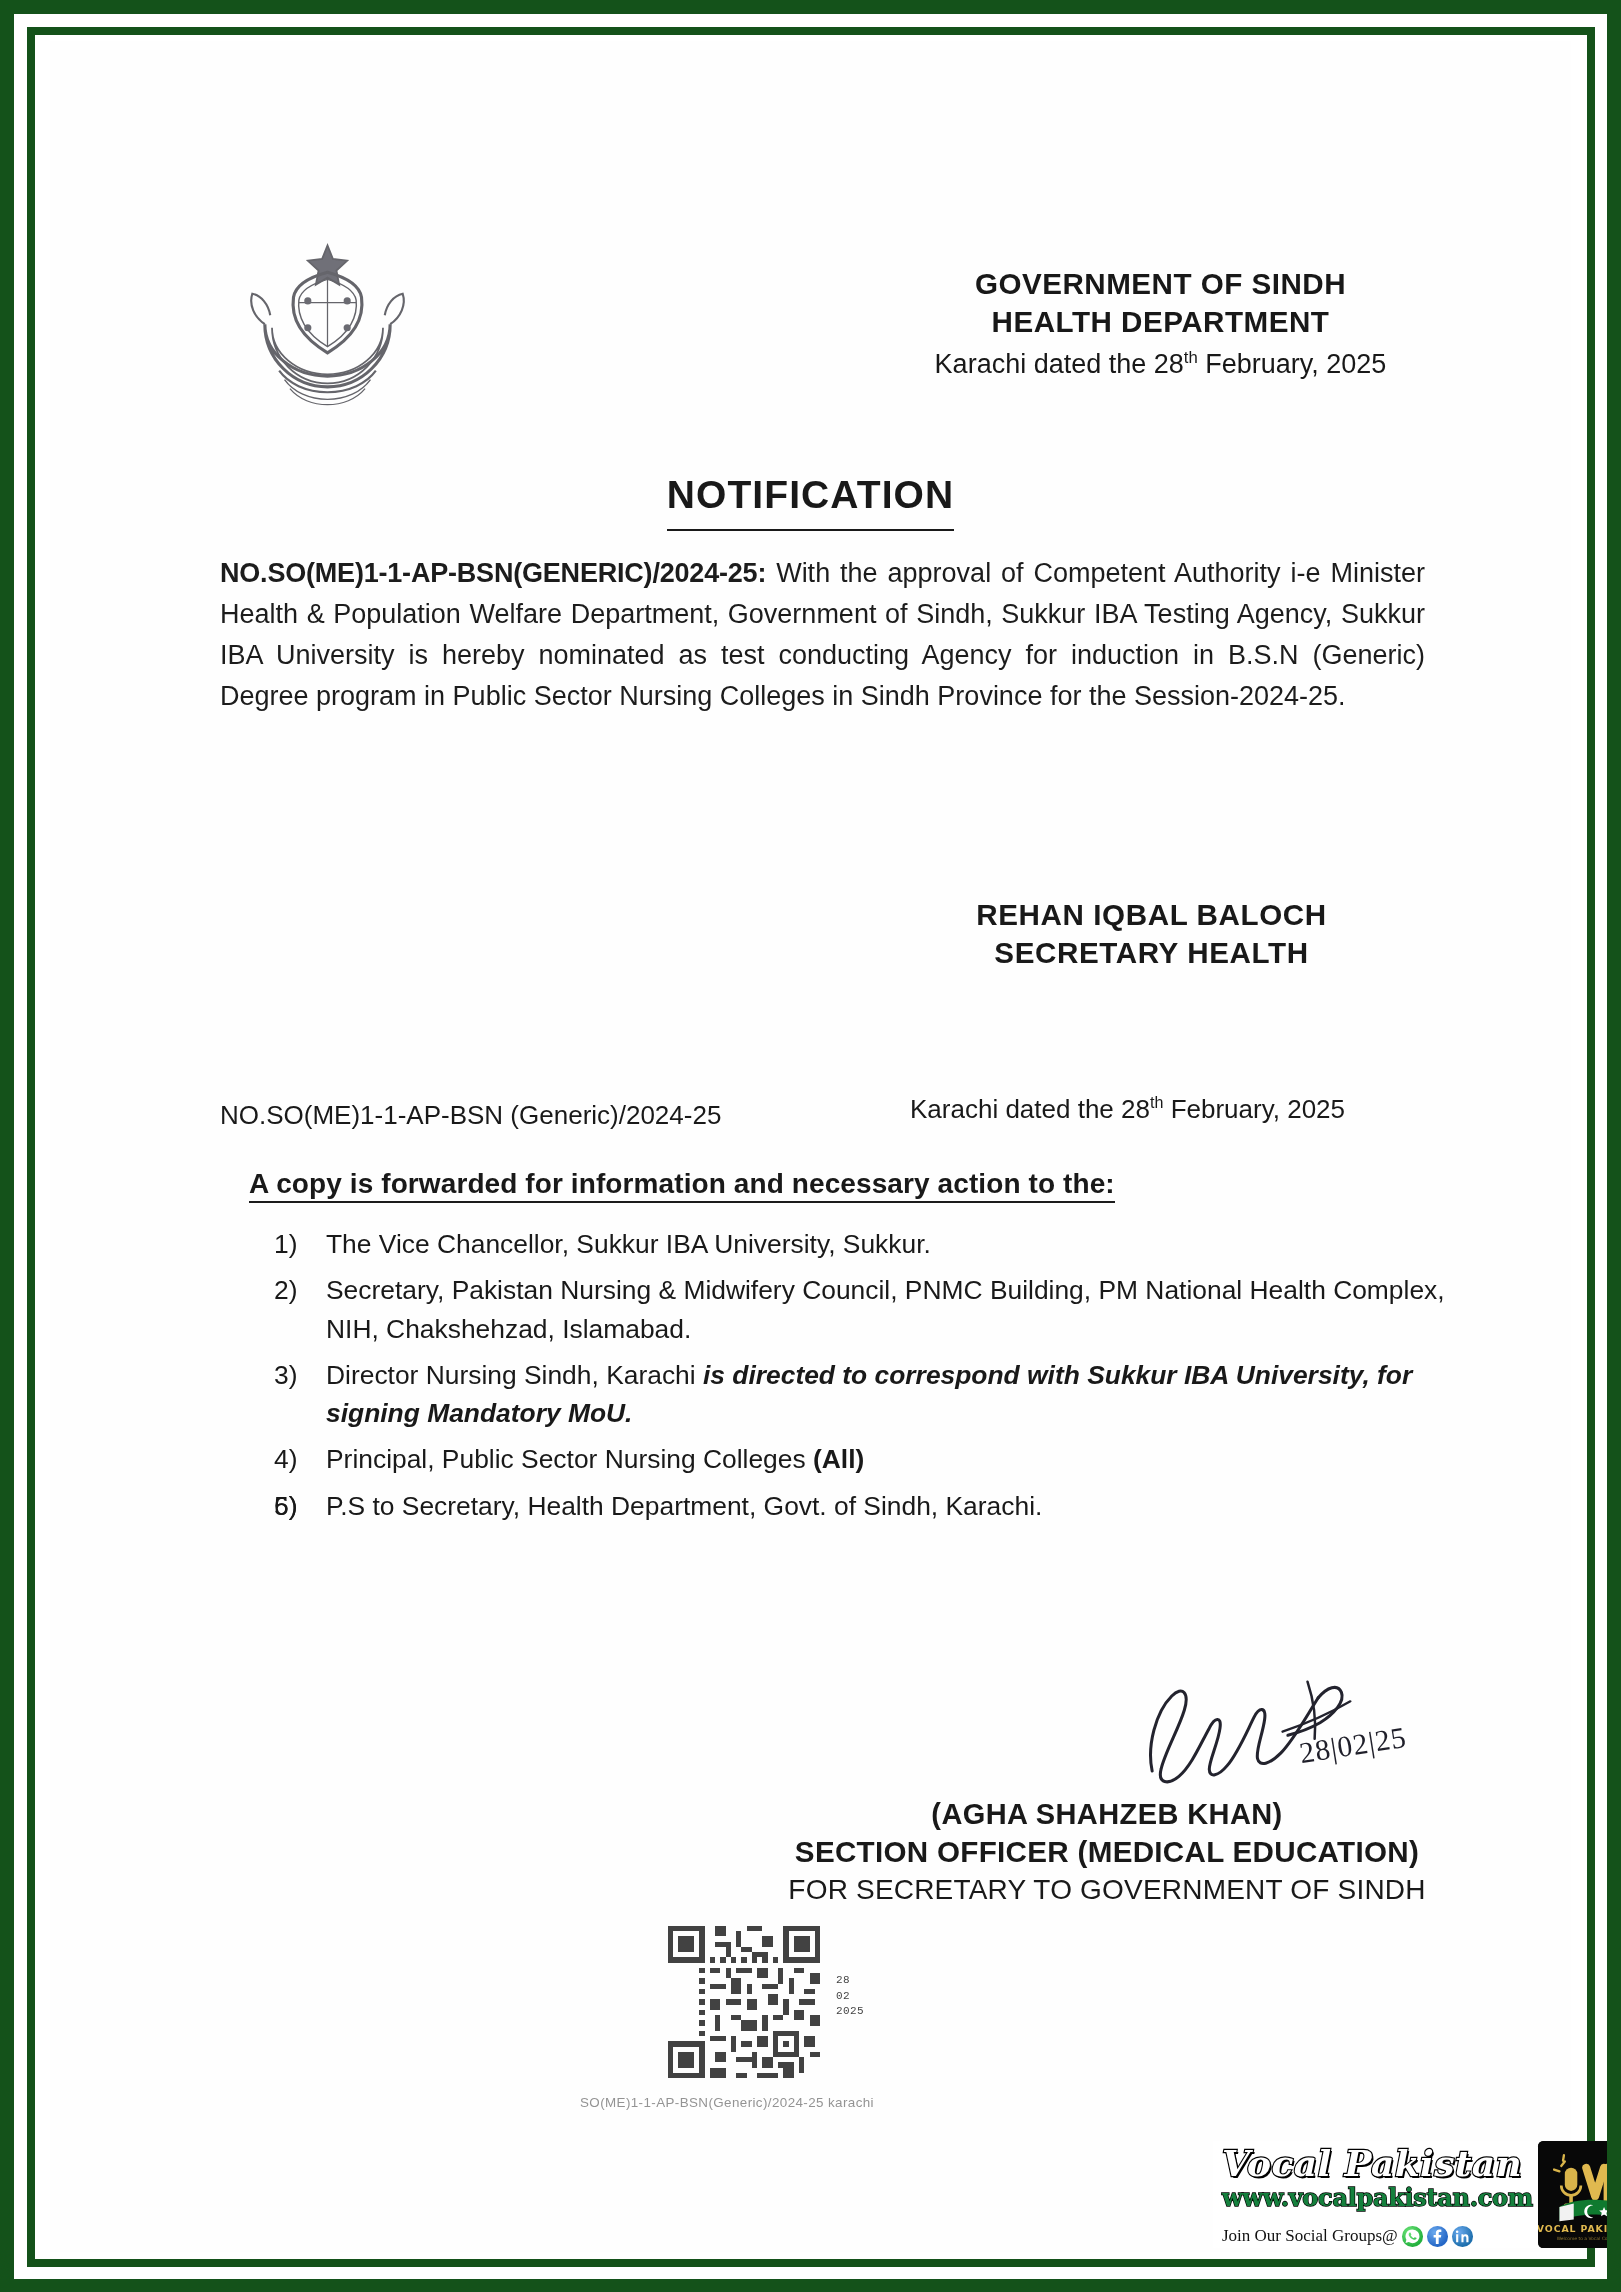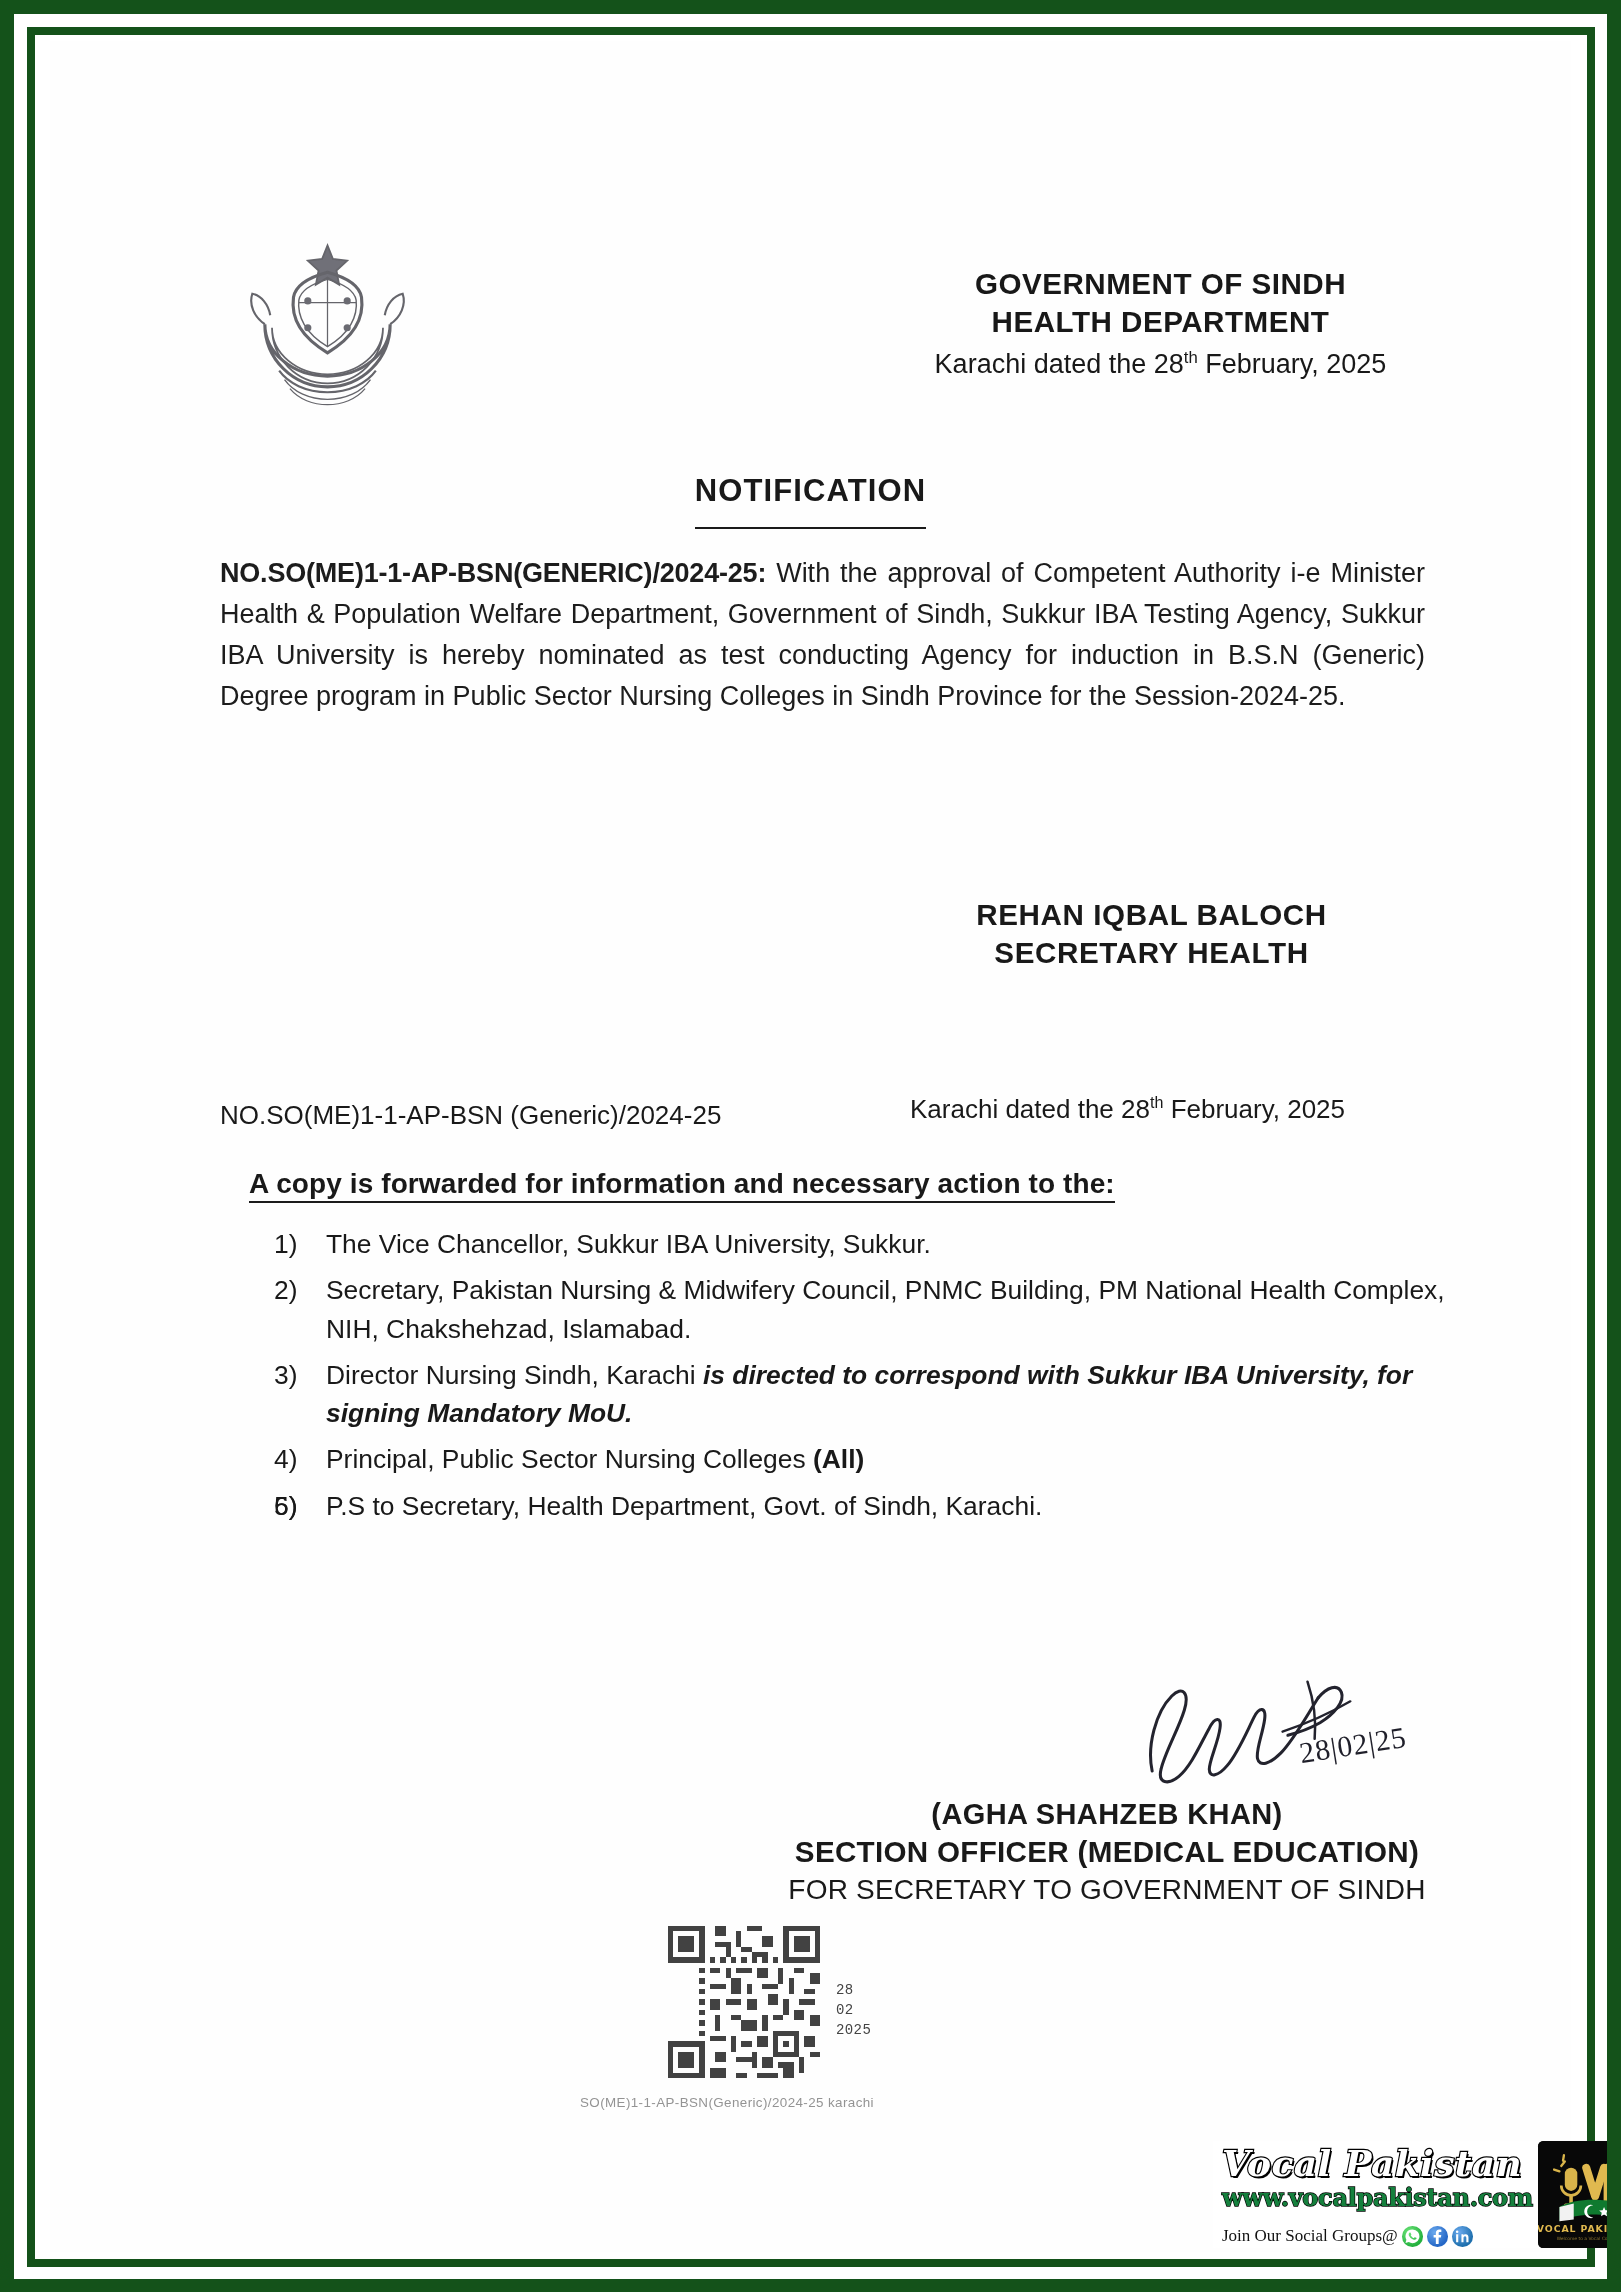--- a/index.html
+++ b/index.html
@@ -75,25 +75,25 @@
   sup { font-size: .62em; vertical-align: super; }
 
   
   .notif {
     position: absolute;
     left: 0; right: 0;
     top: 432px;
     text-align: center;
   }
   .notif span {
-    font-size: 31px;
+    font-size: 39px;
     font-weight: 700;
     letter-spacing: 1.1px;
     border-bottom: 2.7px solid #1a1a1a;
-    padding-bottom: 19px;
+    padding-bottom: 13px;
   }
 
   
   .body-para {
     position: absolute;
     left: 170px;
     top: 512px;
     width: 1205px;
     font-size: 27px;
     line-height: 1.52;
@@ -201,25 +201,24 @@
   .sig-bottom .forsec{ font-size: 28px; font-weight: 400; letter-spacing: 0.2px; margin-top: 1.8px; }
 
   
   .qr-wrap { position: absolute; left: 618px; top: 1885px; }
   .qr { width: 152px; height: 152px; display: block; opacity: .82; }
   .qr-date {
     position: absolute;
     left: 168px;
     top: 47px;
     font-family: "Liberation Mono", monospace;
-    font-size: 14px;
+    font-size: 11px;
     line-height: 1.42;
     color: #444;
     letter-spacing: 0.4px;
-    margin-top: 8px;
   }
   .qr-caption {
     position: absolute;
     left: 530px;
     top: 2054px;
     font-size: 13.4px;
     color: #707070;
     letter-spacing: 0.4px;
     opacity: .75;
     filter: blur(0.4px);

